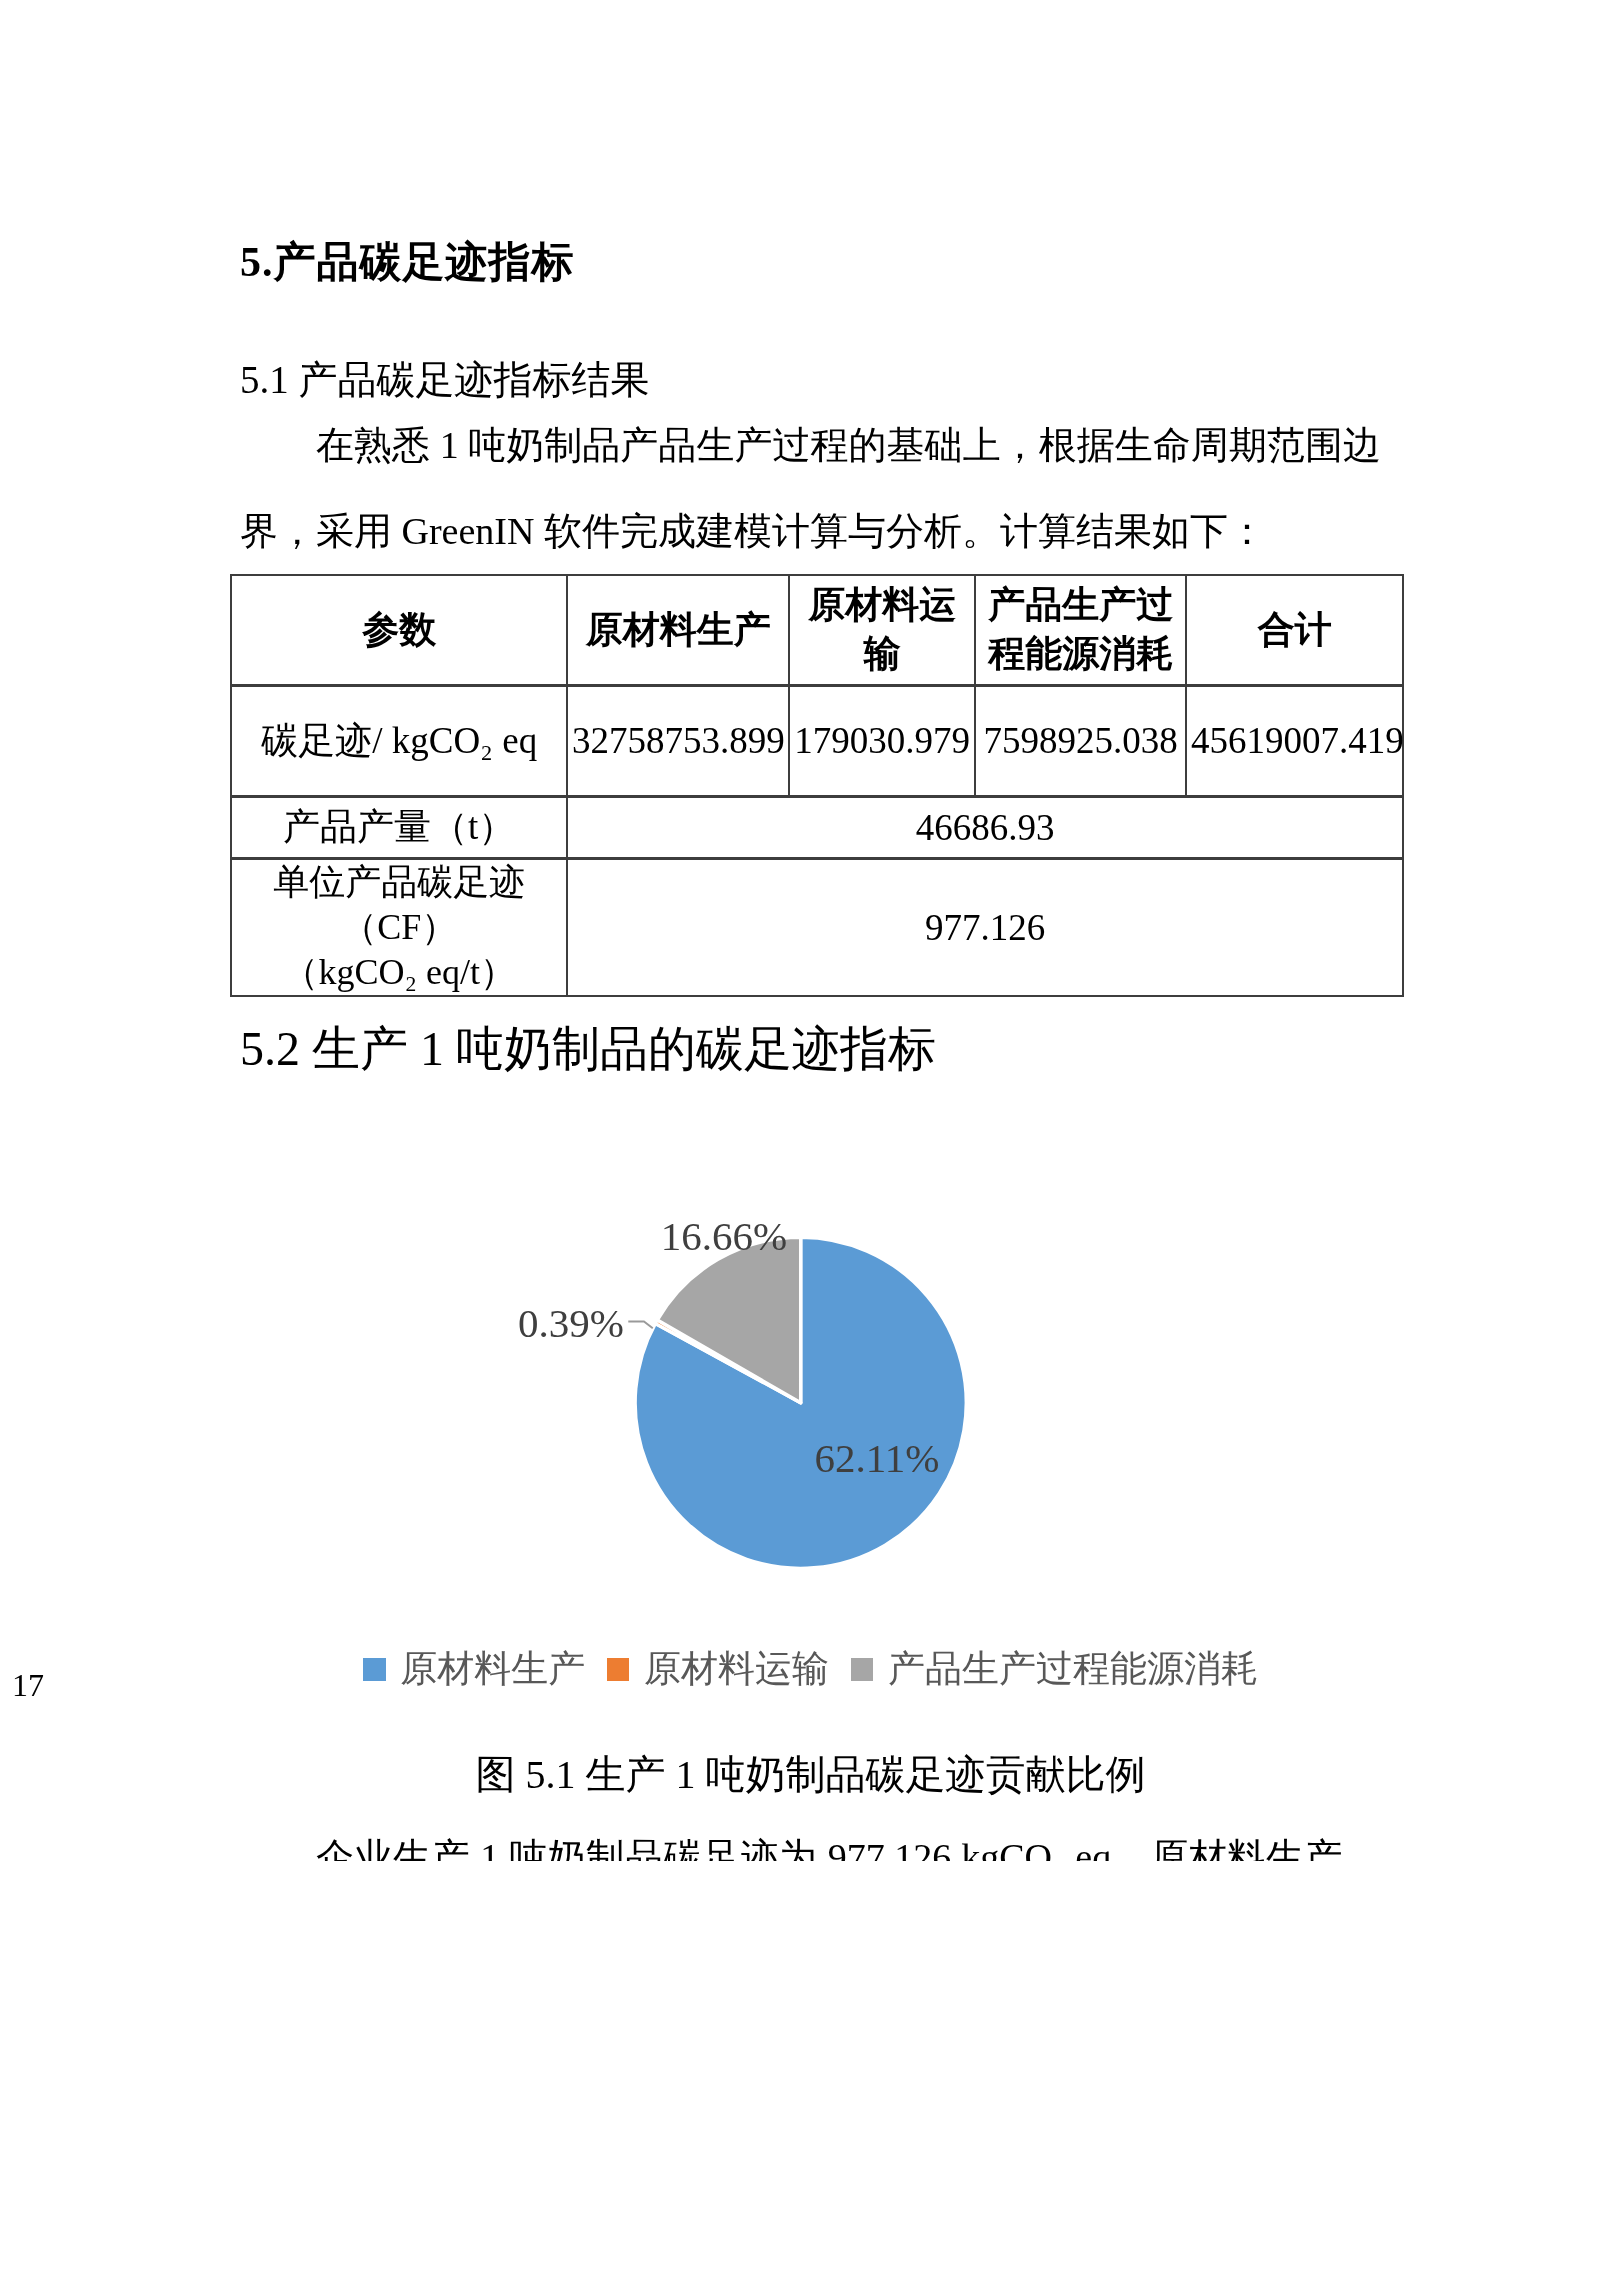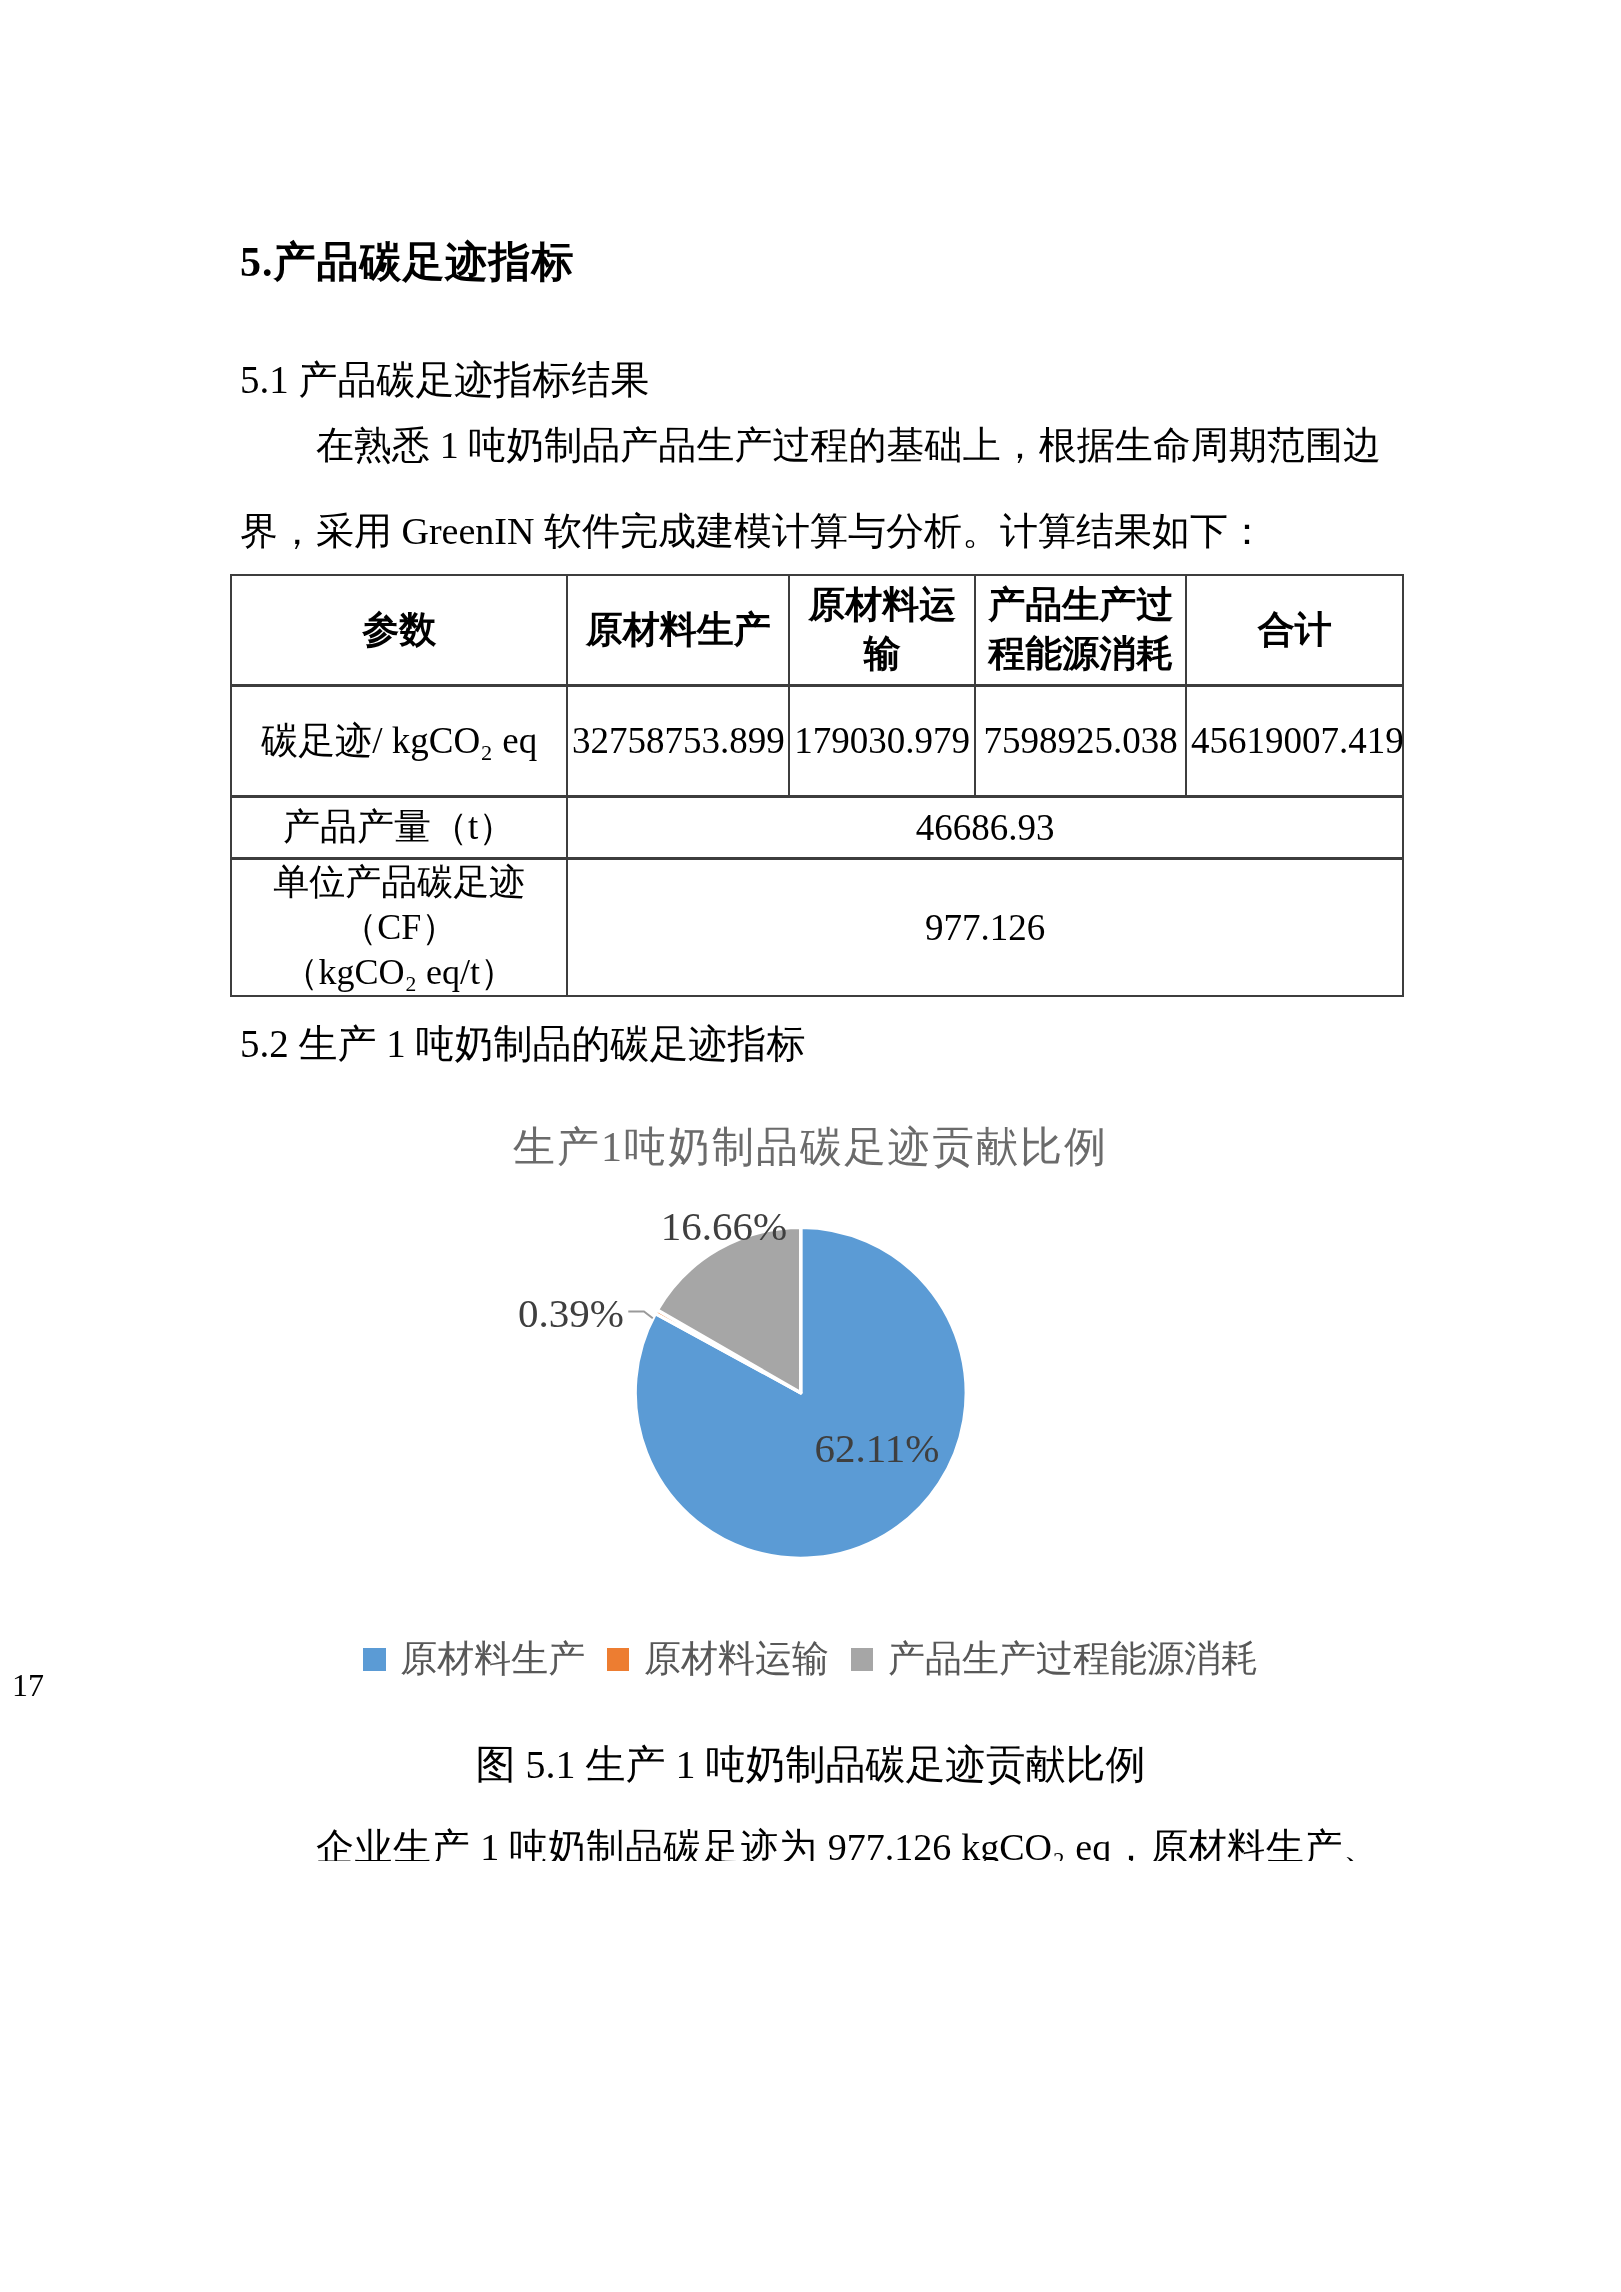--- a/index.html
+++ b/index.html
@@ -18,21 +18,21 @@
   }
   .h-main {
     font-size:42px; font-weight:700; line-height:1.15;
     letter-spacing:1px;
   }
   .h-sub {
     font-size:39px; font-weight:400; line-height:1.1;
     margin-top:73px;
   }
   .h-sub2 {
-    font-size:39px; font-weight:400; line-height:1.1;
+    font-size:48px; font-weight:400; line-height:1.1;
     margin-top:26.5px;
   }
   p.body {
     font-size:38px; line-height:86px;
     text-align:justify; text-indent:76px;
   }
   p.body.first { margin-top:0; }
 
   table.cf-table {
     border-collapse:collapse; table-layout:fixed;
@@ -131,21 +131,20 @@
           <div class="cf-label-l2">（kgCO₂ eq/t）</div>
         </td>
         <td colspan="4" class="bold-val">977.126</td>
       </tr>
     </tbody>
   </table>
 
   <div class="h-sub2">5.2 生产 1 吨奶制品的碳足迹指标</div>
 
   <div class="chart">
-    <div class="chart-title">生产1吨奶制品碳足迹贡献比例</div>
     <svg id="pie-svg" viewBox="0 0 1164 640" xmlns="http://www.w3.org/2000/svg">
         <path d="M 572 306 L 572.00 137.00 A 169 169 0 1 1 423.65 225.05 Z" fill="#5B9BD5" stroke="#FFFFFF" stroke-width="3.5" stroke-linejoin="round"></path>
         <path d="M 572 306 L 423.65 225.05 A 169 169 0 0 1 425.68 221.44 Z" fill="#ED7D31" stroke="#FFFFFF" stroke-width="3.5" stroke-linejoin="round"></path>
         <path d="M 572 306 L 425.68 221.44 A 169 169 0 0 1 572.00 137.00 Z" fill="#A6A6A6" stroke="#FFFFFF" stroke-width="3.5" stroke-linejoin="round"></path>
         <polyline points="396,223 412,223 421,230" fill="none" stroke="#9a9a9a" stroke-width="2"></polyline>
       </svg>
     <div class="pct pct-main">62.11%</div>
     <div class="pct pct-small">0.39%</div>
     <div class="pct pct-gray">16.66%</div>
     <div class="legend">

